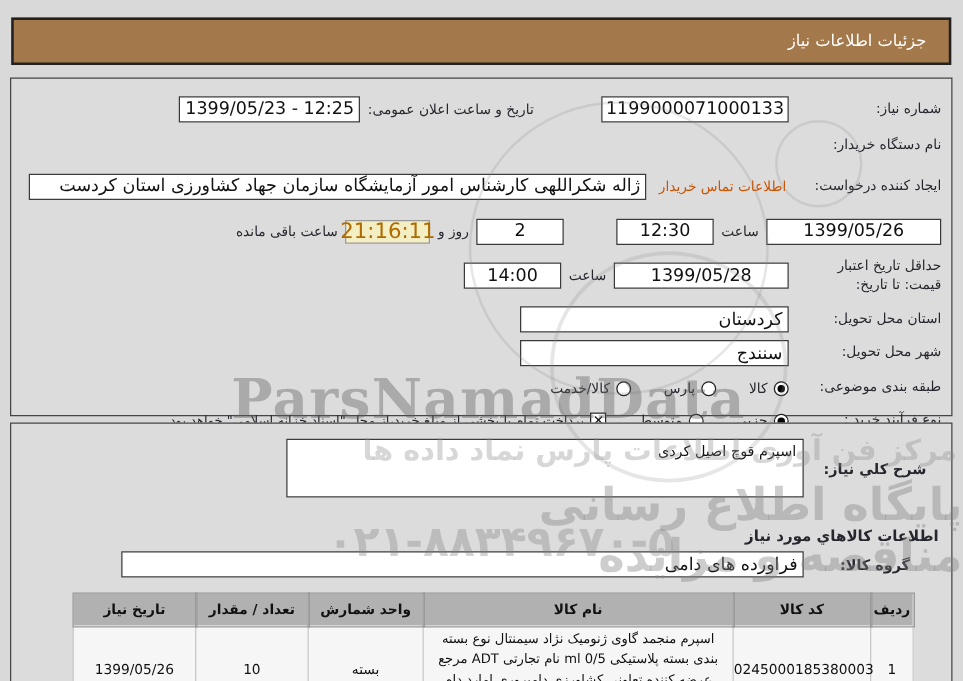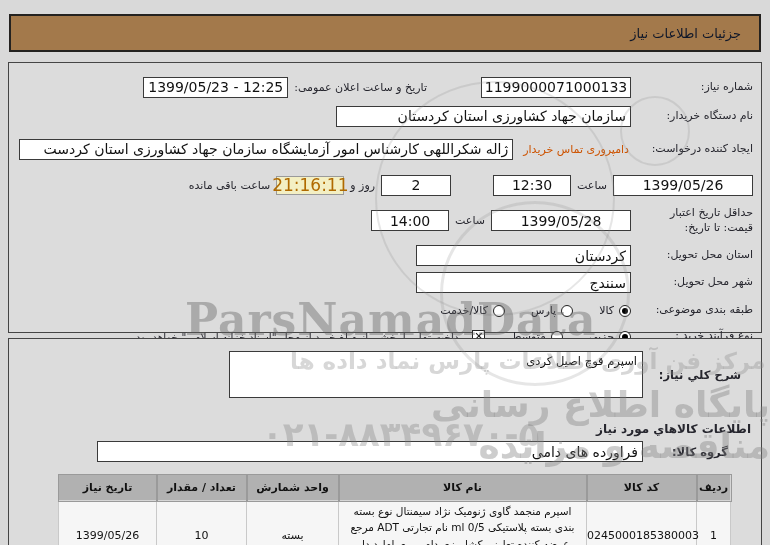--- a/index.html
+++ b/index.html
@@ -11,21 +11,21 @@
     direction:rtl;
     overflow:hidden;
     color:#26262e;
   }
   
   .titlebar{
     position:absolute; top:14px; right:9px; left:9px; height:38px;
     background:#a3794b; border:2px solid #242220;
     display:flex; align-items:center;
     padding-right:18px;
-    color:#0f172a; font-size:13px;
+    color:#ffffff; font-size:13px;
   }
   
   .panel{
     position:absolute; right:8px; left:8px;
     background:#dcdcdc; border:1px solid #454545;
   }
   .panel1{ top:62px; height:271px; padding:6px 8px 4px 8px; }
   .panel2{ top:338px; height:230px; padding:0 10px; }
   
   .frow{ display:flex; align-items:center; min-height:22px; margin-top:7px; font-size:11px; }
@@ -101,26 +101,25 @@
   <div class="frow">
     <span class="lbl">شماره نیاز:</span>
     <div class="box center" style="width:150px" dir="ltr">1199000071000133</div>
     <span style="width:48px"></span>
     <span class="small-lbl">تاریخ و ساعت اعلان عمومی:</span>
     <div class="box center" style="width:145px" dir="ltr">1399/05/23 - 12:25</div>
   </div>
 
   <div class="frow">
     <span class="lbl">نام دستگاه خریدار:</span>
-    <div class="box" style="width:295px">سازمان جهاد کشاورزی استان کردستان</div>
   </div>
 
   <div class="frow" style="min-height:30px">
     <span class="lbl">ایجاد کننده درخواست:</span>
-    <span class="link">دامپروری تماس خریدار</span>
+    <span class="link">اطلاعات تماس خریدار</span>
     <div class="box" style="width:494px">ژاله شکراللهی کارشناس امور آزمایشگاه سازمان جهاد کشاورزی استان کردست</div>
   </div>
 
   <div class="frow" style="margin-top:10px">
     <div class="box center" style="width:140px" dir="ltr">1399/05/26</div>
     <span class="small-lbl">ساعت</span>
     <div class="box center" style="width:78px" dir="ltr">12:30</div>
     <span style="width:42px"></span>
     <div class="box center" style="width:70px">2</div>
     <span class="small-lbl">روز و</span>

